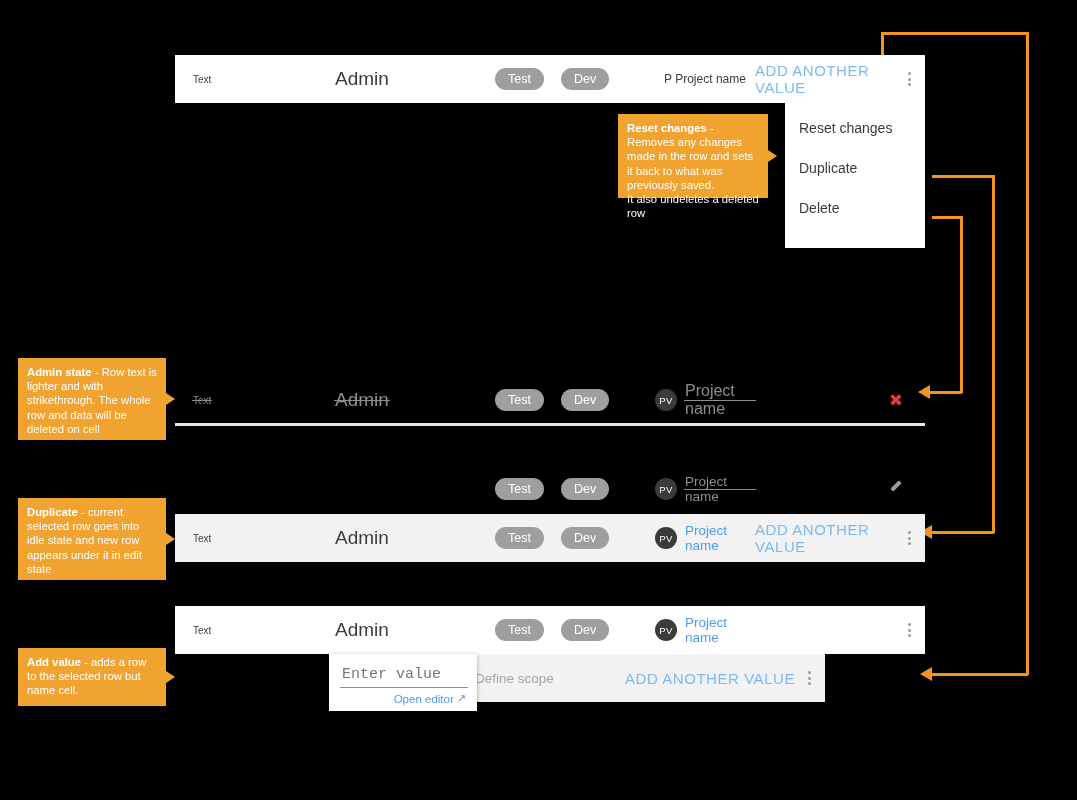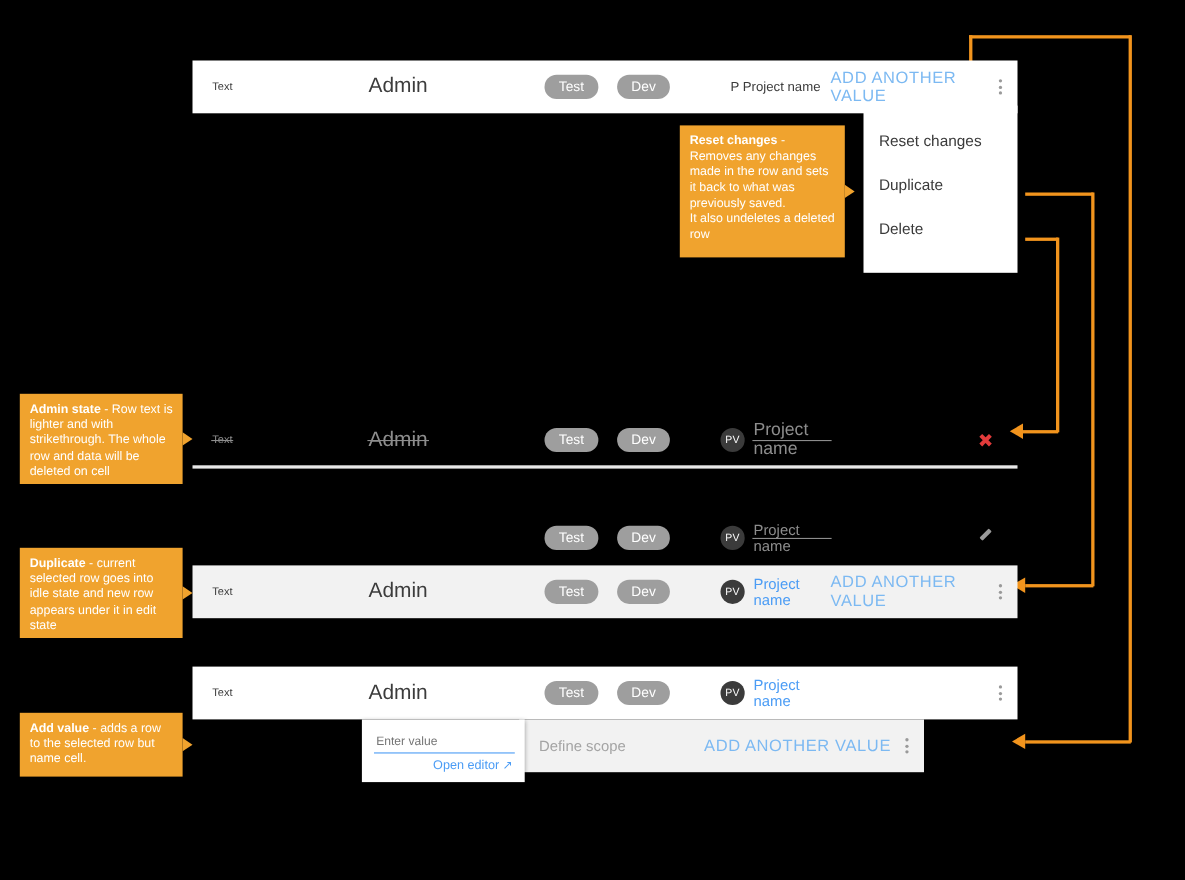--- a/index.html
+++ b/index.html
@@ -55,27 +55,27 @@
   .menu{position:absolute;left:785px;top:96px;width:140px;height:152px;
         background:#ffffff;box-sizing:border-box;padding-top:12px;}
   .menu-item{height:40px;display:flex;align-items:center;padding-left:14px;
              font-size:14px;color:#3a3a3a;}
 
   
   .popup{position:absolute;left:329px;top:654px;width:148px;height:57px;
          background:#fff;box-shadow:0 1px 4px rgba(0,0,0,.35);box-sizing:border-box;
          padding:10px 11px 0 11px;}
   .popup-input{border:none;border-bottom:1.5px solid #4b9cf5;width:126px;
-               font-size:11px;color:#8e8e8e;padding:1px 0 4px 2px;outline:none;
-               font-family:Liberation Sans, sans-serif;background:transparent;}
+               font-size:15px;color:#8e8e8e;padding:1px 0 4px 2px;outline:none;
+               font-family:Liberation Mono, monospace;background:transparent;}
   .popup-link{margin-top:4px;text-align:right;color:#4b9cf5;font-size:11.5px;
               display:flex;justify-content:flex-end;align-items:center;gap:3px;}
   .expand-ico{font-size:11px;transform:rotate(0deg);display:inline-block;}
 
-  .scope-strip{position:absolute;left:472px;top:654px;width:368px;height:48px;
+  .scope-strip{position:absolute;left:457px;top:654px;width:368px;height:48px;
                background:#f2f2f2;display:flex;align-items:center;box-sizing:border-box;}
   .scope-label{padding-left:18px;color:#a4a4a4;font-size:13.5px;flex:1;}
 
   
   .note{position:absolute;background:#f0a32e;color:#ffffff;font-size:11.3px;
         line-height:14.2px;padding:7px 9px;box-sizing:border-box;}
   .note b{color:#fff;font-weight:bold;}
   .note .tip{position:absolute;right:-9px;top:50%;margin-top:-6px;width:0;height:0;
              border-top:6px solid transparent;border-bottom:6px solid transparent;
              border-left:9px solid #f0a32e;}
@@ -128,21 +128,21 @@
         </span>
     </div>
   </div>
 
   <div class="menu">
     <div class="menu-item">Reset changes</div>
     <div class="menu-item">Duplicate</div>
     <div class="menu-item">Delete</div>
   </div>
 
-  <div class="note" style="left:618px;top:114px;width:150px;height:120px;">
+  <div class="note" style="left:618px;top:114px;width:150px;height:84px;">
     <b>Reset changes</b><span style="white-space:pre-line;"> - Removes any changes made in the row and sets it back to what was previously saved.
 It also undeletes a deleted row</span>
     <span class="tip"></span>
   </div>
 
   <div class="row dark" style="top:376px;background:transparent;">
     <div class="cell-text">
       <span class="struck">Text</span>
     </div>
     <div class="cell-admin">

